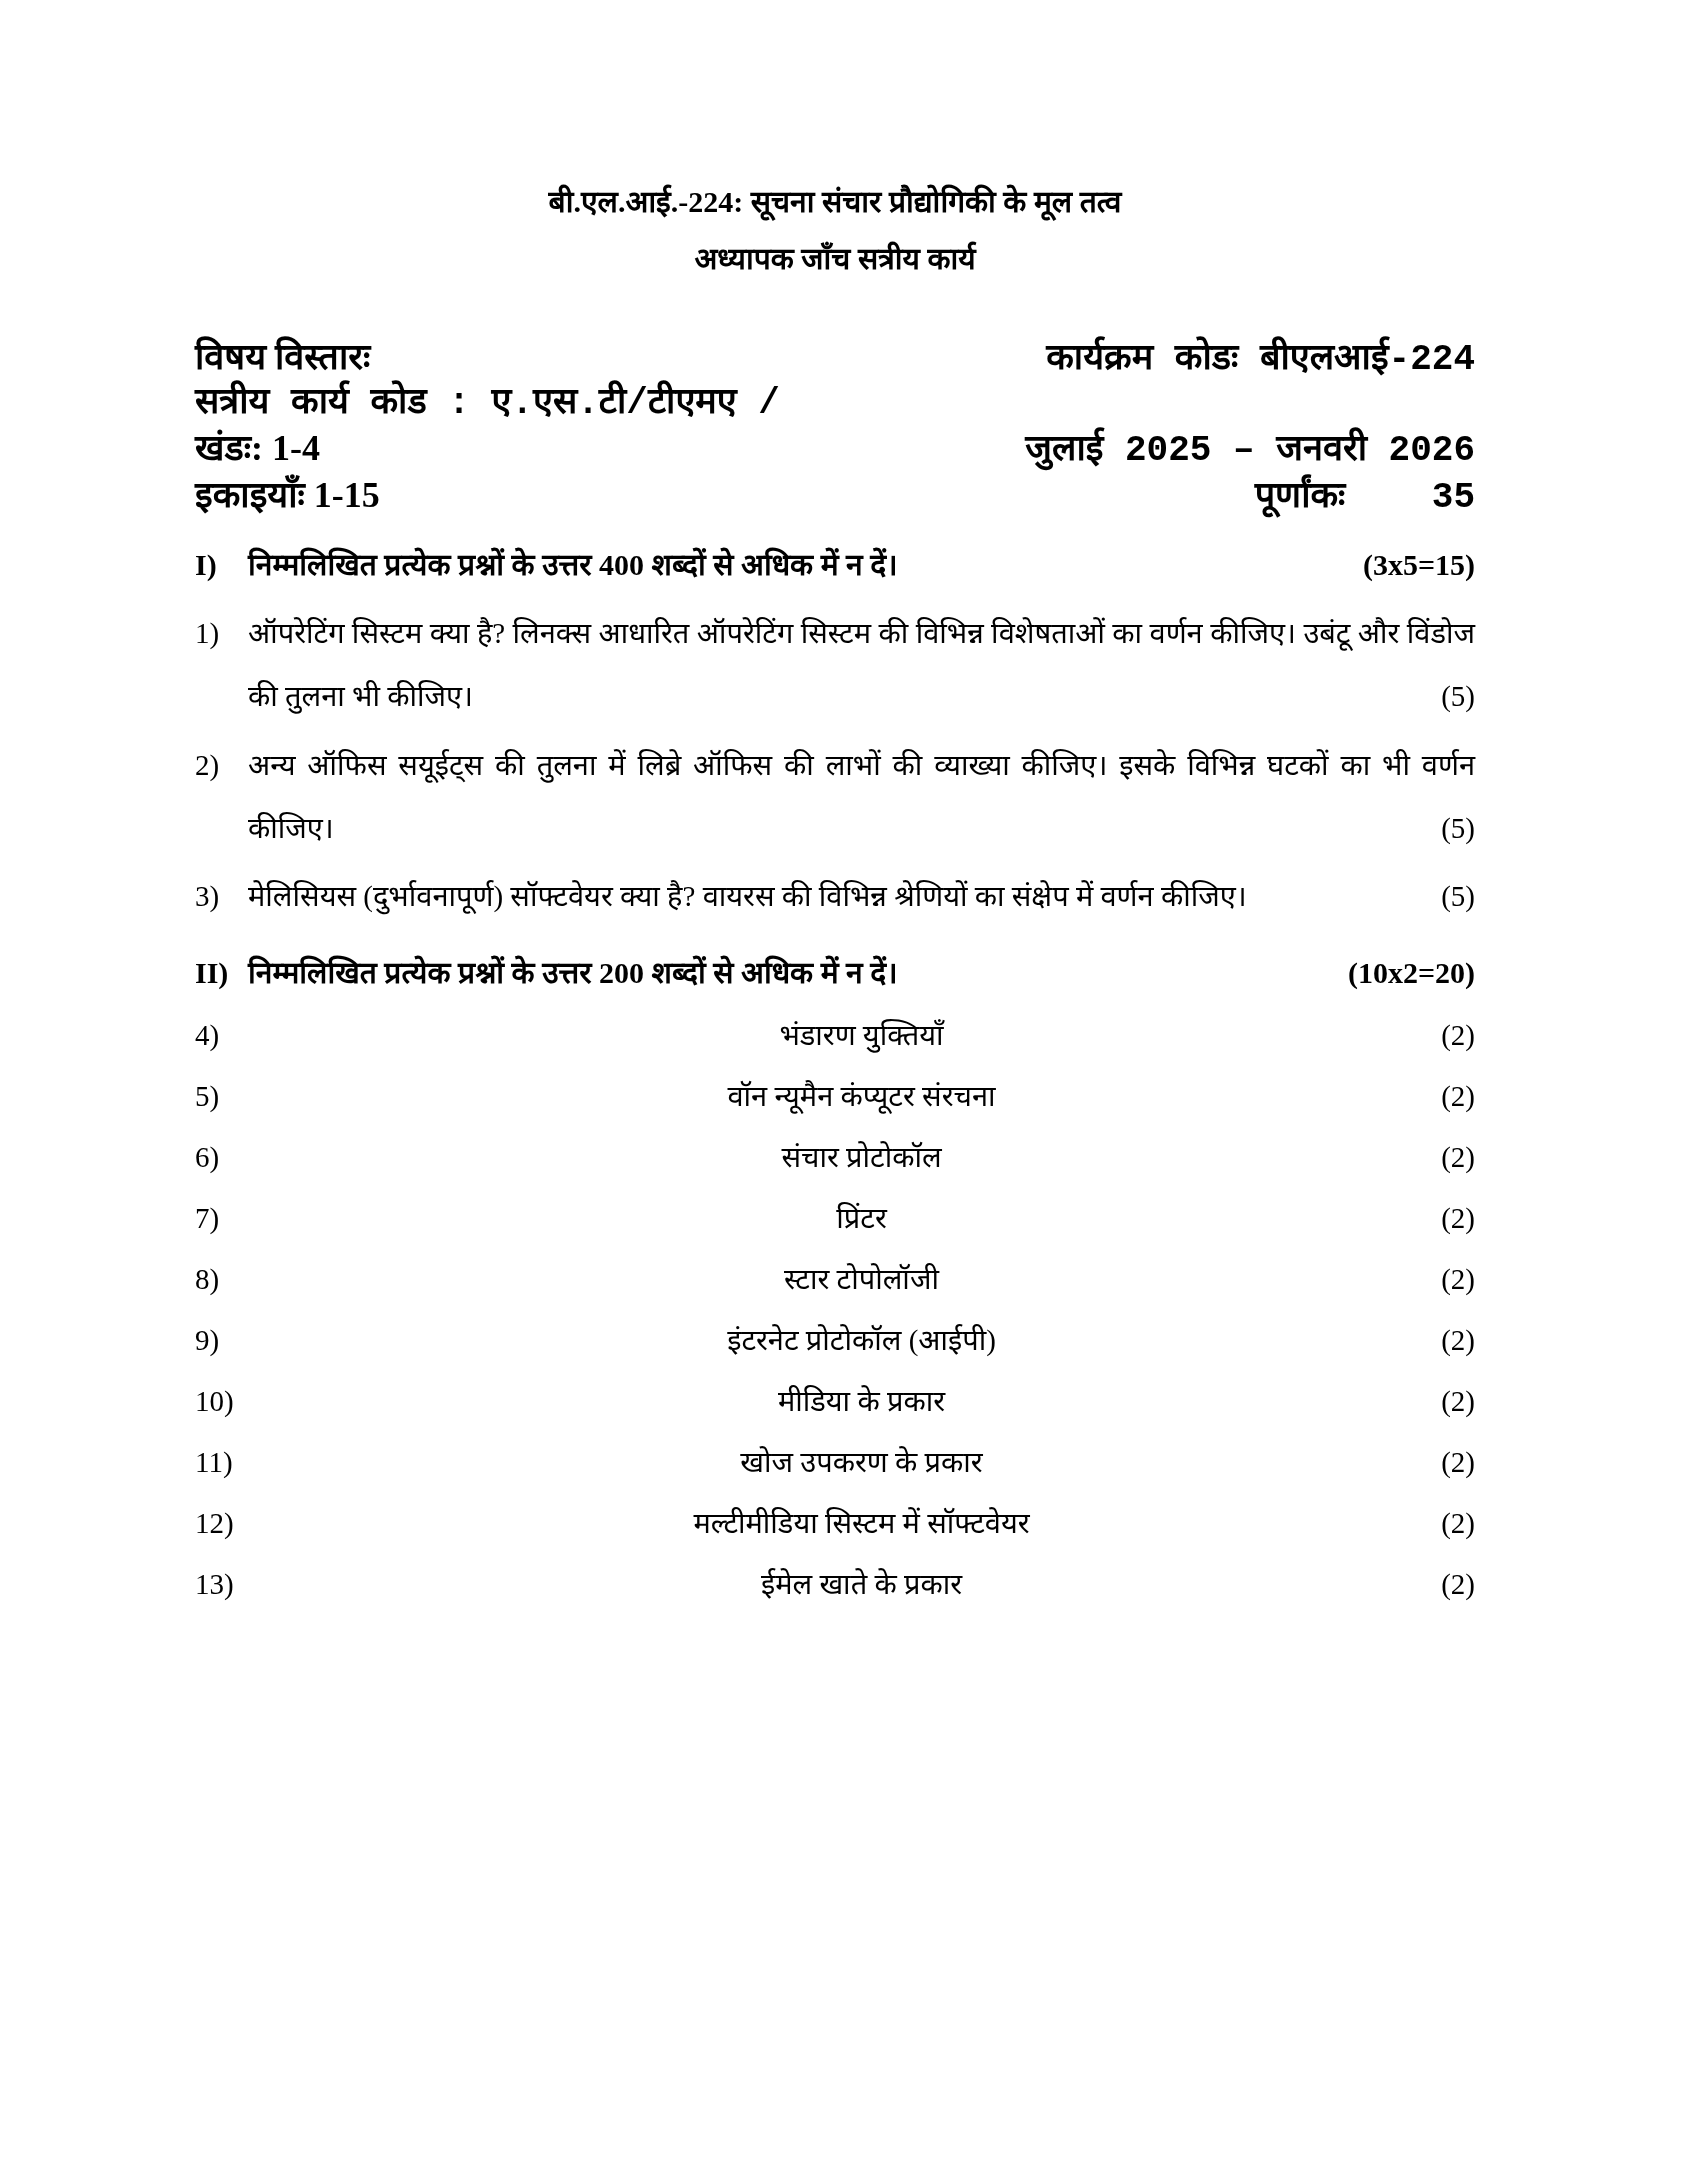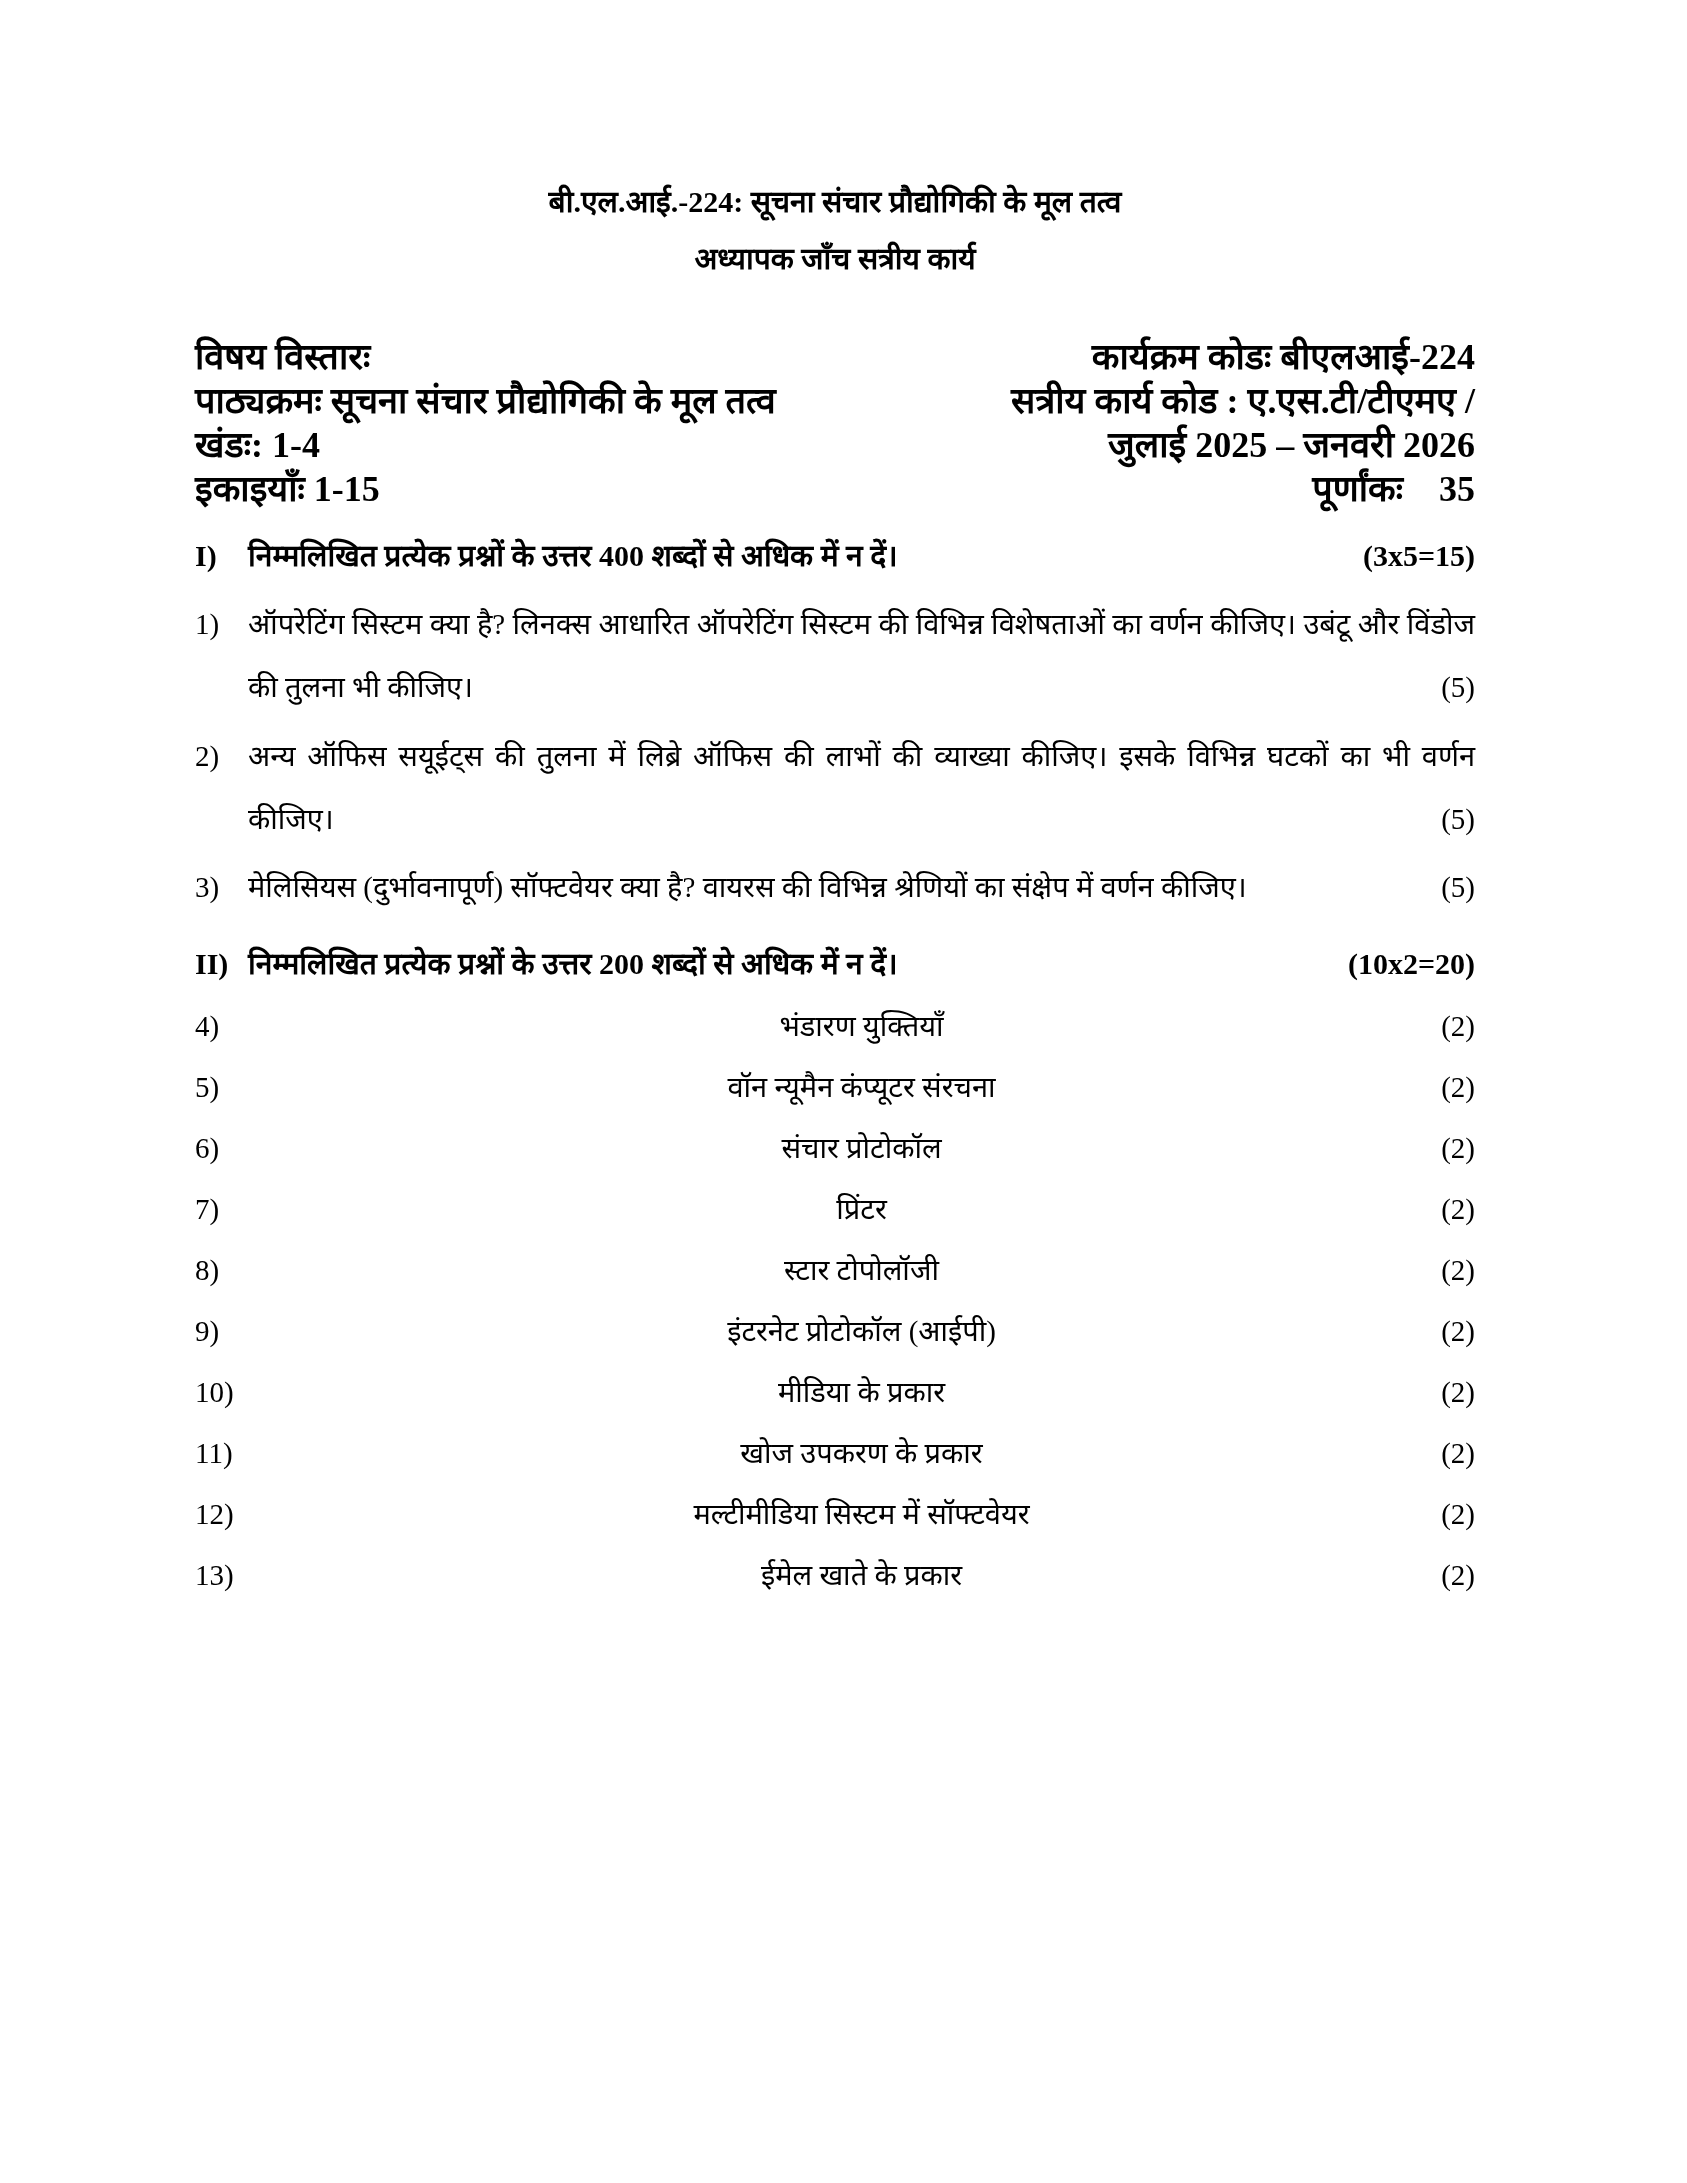--- a/index.html
+++ b/index.html
@@ -34,21 +34,21 @@
     font-weight: 700;
     font-size: 36px;
   }
   .meta-row {
     display: flex;
     justify-content: space-between;
     align-items: baseline;
     line-height: 44px;
   }
   .meta-left  { white-space: pre-wrap; }
-  .meta-right { white-space: pre-wrap; text-align: right; }
+  .meta-right { white-space: pre-wrap; text-align: right; font-family: Liberation Mono, monospace; }
 
   .sec-heading {
     display: flex;
     align-items: baseline;
     font-weight: 700;
     font-size: 30px;
     line-height: 64px;
     margin-top: 13.2px;
   }
   .sec-label { flex: none; width: 53px; }
@@ -91,21 +91,20 @@
       <div>बी.एल.आई.-224: सूचना संचार प्रौद्योगिकी के मूल तत्व</div>
       <div>अध्यापक जाँच सत्रीय कार्य</div>
     </div>
 
     <div class="meta-table">
       <div class="meta-row">
         <span class="meta-left">विषय विस्तारः</span>
         <span class="meta-right">कार्यक्रम कोडः बीएलआई-224</span>
       </div>
       <div class="meta-row">
-        <span class="meta-left">पाठ्यक्रमः सूचना संचार प्रौद्योगिकी के मूल तत्व</span>
         <span class="meta-right">सत्रीय कार्य कोड : ए.एस.टी/टीएमए /</span>
       </div>
       <div class="meta-row">
         <span class="meta-left">खंडः: 1-4</span>
         <span class="meta-right">जुलाई 2025 – जनवरी 2026</span>
       </div>
       <div class="meta-row">
         <span class="meta-left">इकाइयाँः 1-15</span>
         <span class="meta-right">पूर्णांकः    35</span>
       </div>

